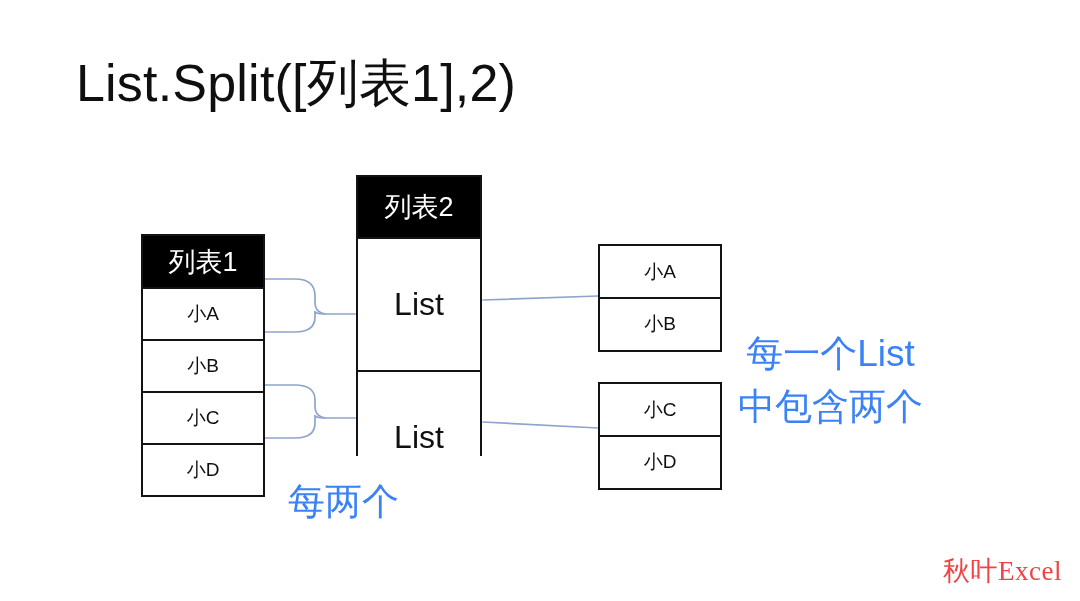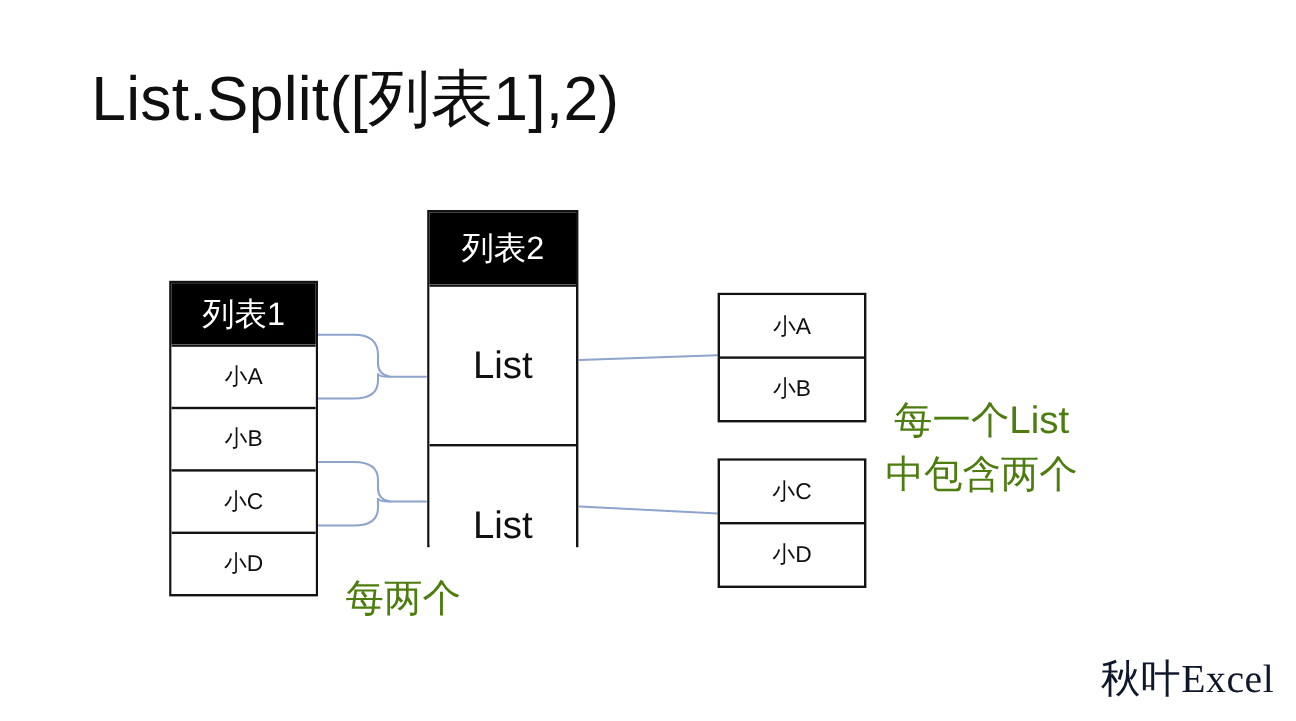--- a/index.html
+++ b/index.html
@@ -79,37 +79,37 @@
     position: absolute;
     left: 0; top: 0;
     width: 1080px;
     height: 601px;
     pointer-events: none;
   }
 
   
   .note {
     position: absolute;
-    font-size: 32px;
+    font-size: 37px;
     line-height: 1.42;
-    color: #4d7c0f;
+    color: #3b82f6;
     white-space: nowrap;
   }
   #note-right { left: 738px; top: 328px; text-align: center; }
   #note-bottom { left: 288px; top: 476px; width: 268px; text-align: left; }
   .note .ln { display: block; }
 
   
   #watermark {
     position: absolute;
     right: 18px;
     bottom: 12px;
     font-family: "Liberation Serif", "DejaVu Serif", serif;
-    font-size: 33px;
-    color: #0f172a;
+    font-size: 27px;
+    color: #ef4444;
     letter-spacing: 0.5px;
     white-space: nowrap;
   }
 </style>
 </head>
 <body>
 
 <div id="slide">
 
   <div id="title">List.Split([列表1],2)</div>

